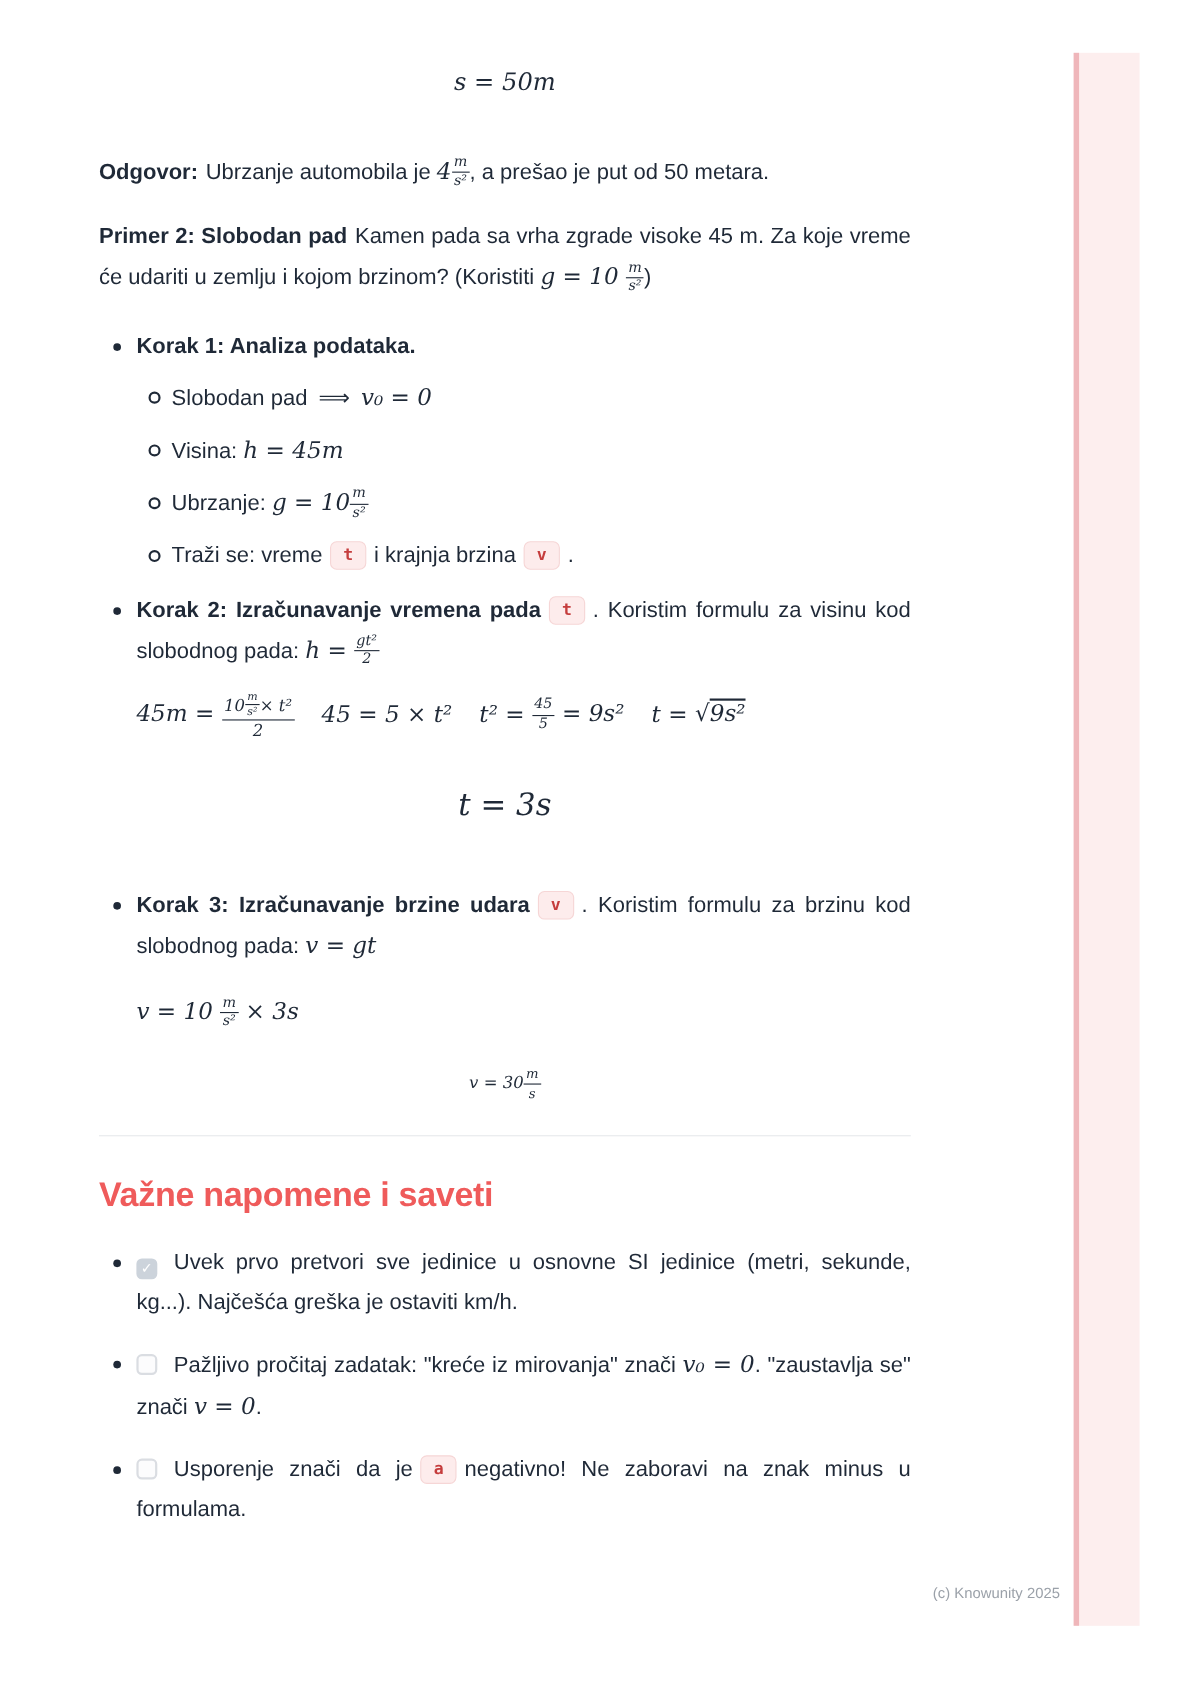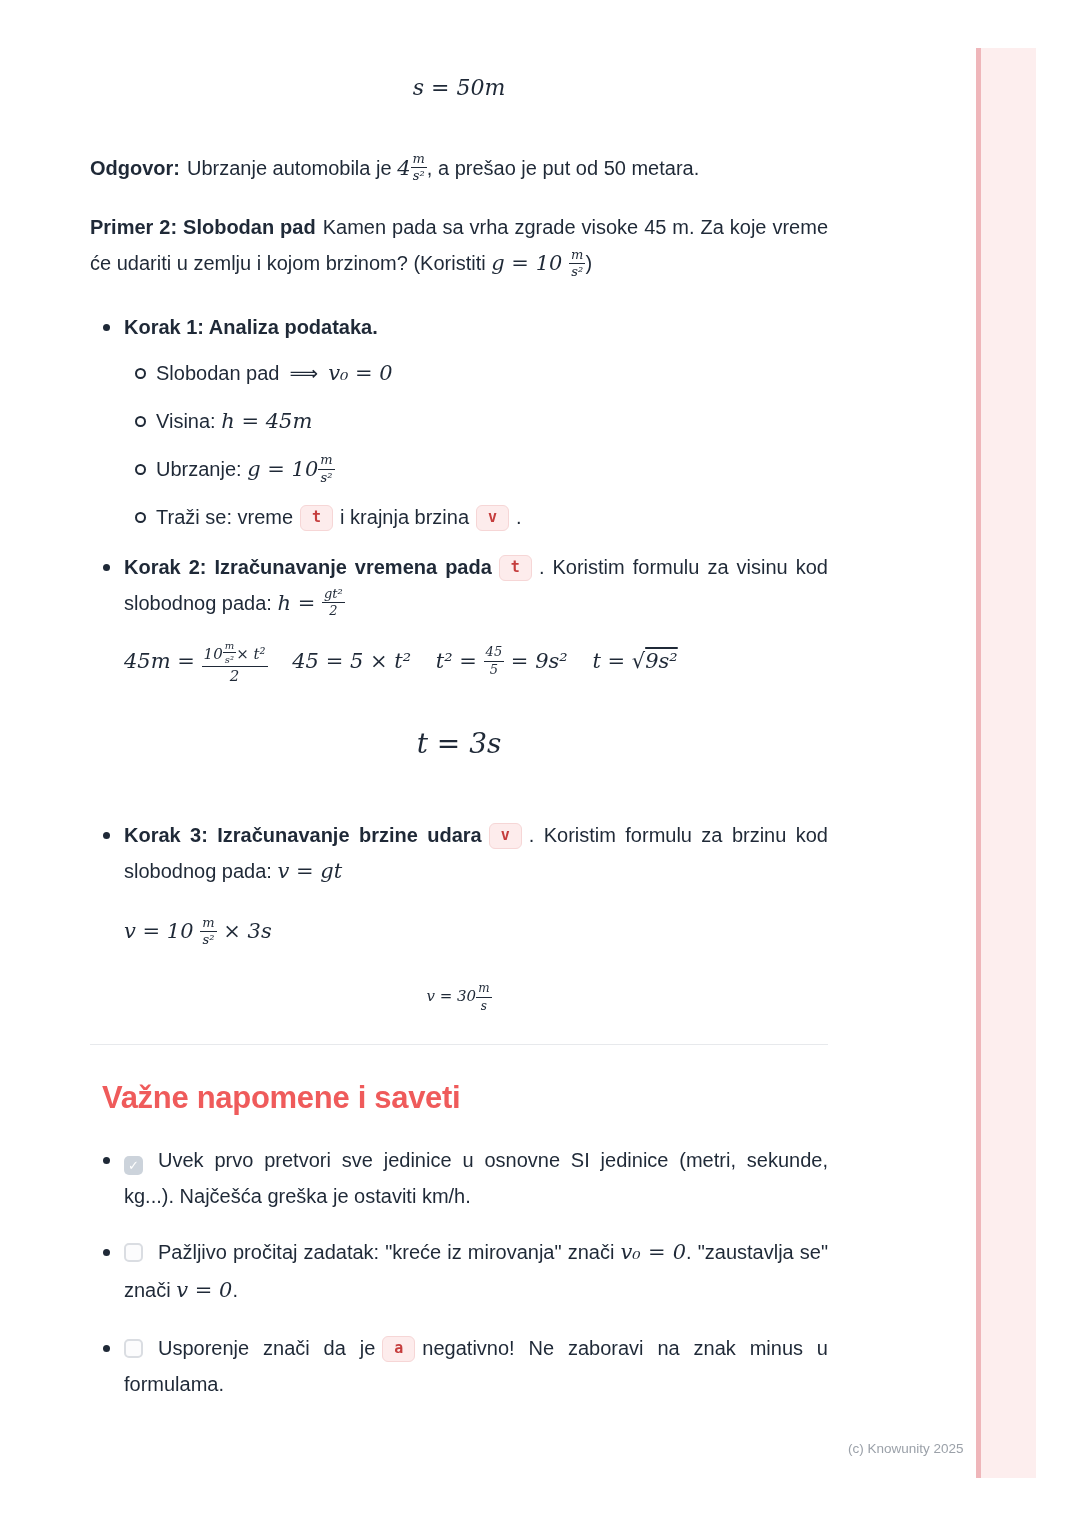--- a/index.html
+++ b/index.html
@@ -9,21 +9,21 @@
     background: #ffffff;
     position: relative;
     overflow: hidden;
     font-family: "Liberation Sans", "DejaVu Sans", sans-serif;
     font-size: 20px;
     color: #1f2937;
     line-height: 1.8;
   }
   .content {
     position: absolute;
-    left: 90px; top: 16px;
+    left: 90px; top: 4px;
     width: 738px;
   }
   .bold { font-weight: 700; }
   .just { text-align: justify; }
   .center { text-align: center; }
   .indented { margin-left: 32px; }
   .label-b { font-weight: 700; margin-right: 0.35em; }
 
   
   .math {
@@ -99,21 +99,21 @@
     border: 2px solid #dadde2;
   }
 
   .divider { border: none; border-top: 1px solid #e7e9ec; margin: 30px 0 0; }
 
   .section-heading {
     color: #ef5b5b;
     font-size: 31px;
     font-weight: 700;
     letter-spacing: -0.3px;
-    margin: 34px 12px 0;
+    margin: 34px 0 0;
     line-height: 1.2;
   }
 
   .footer {
     position: absolute;
     top: 1437px; left: 848px;
     font-size: 13.5px;
     color: #9ba1a9;
     z-index: 3;
     white-space: nowrap;

